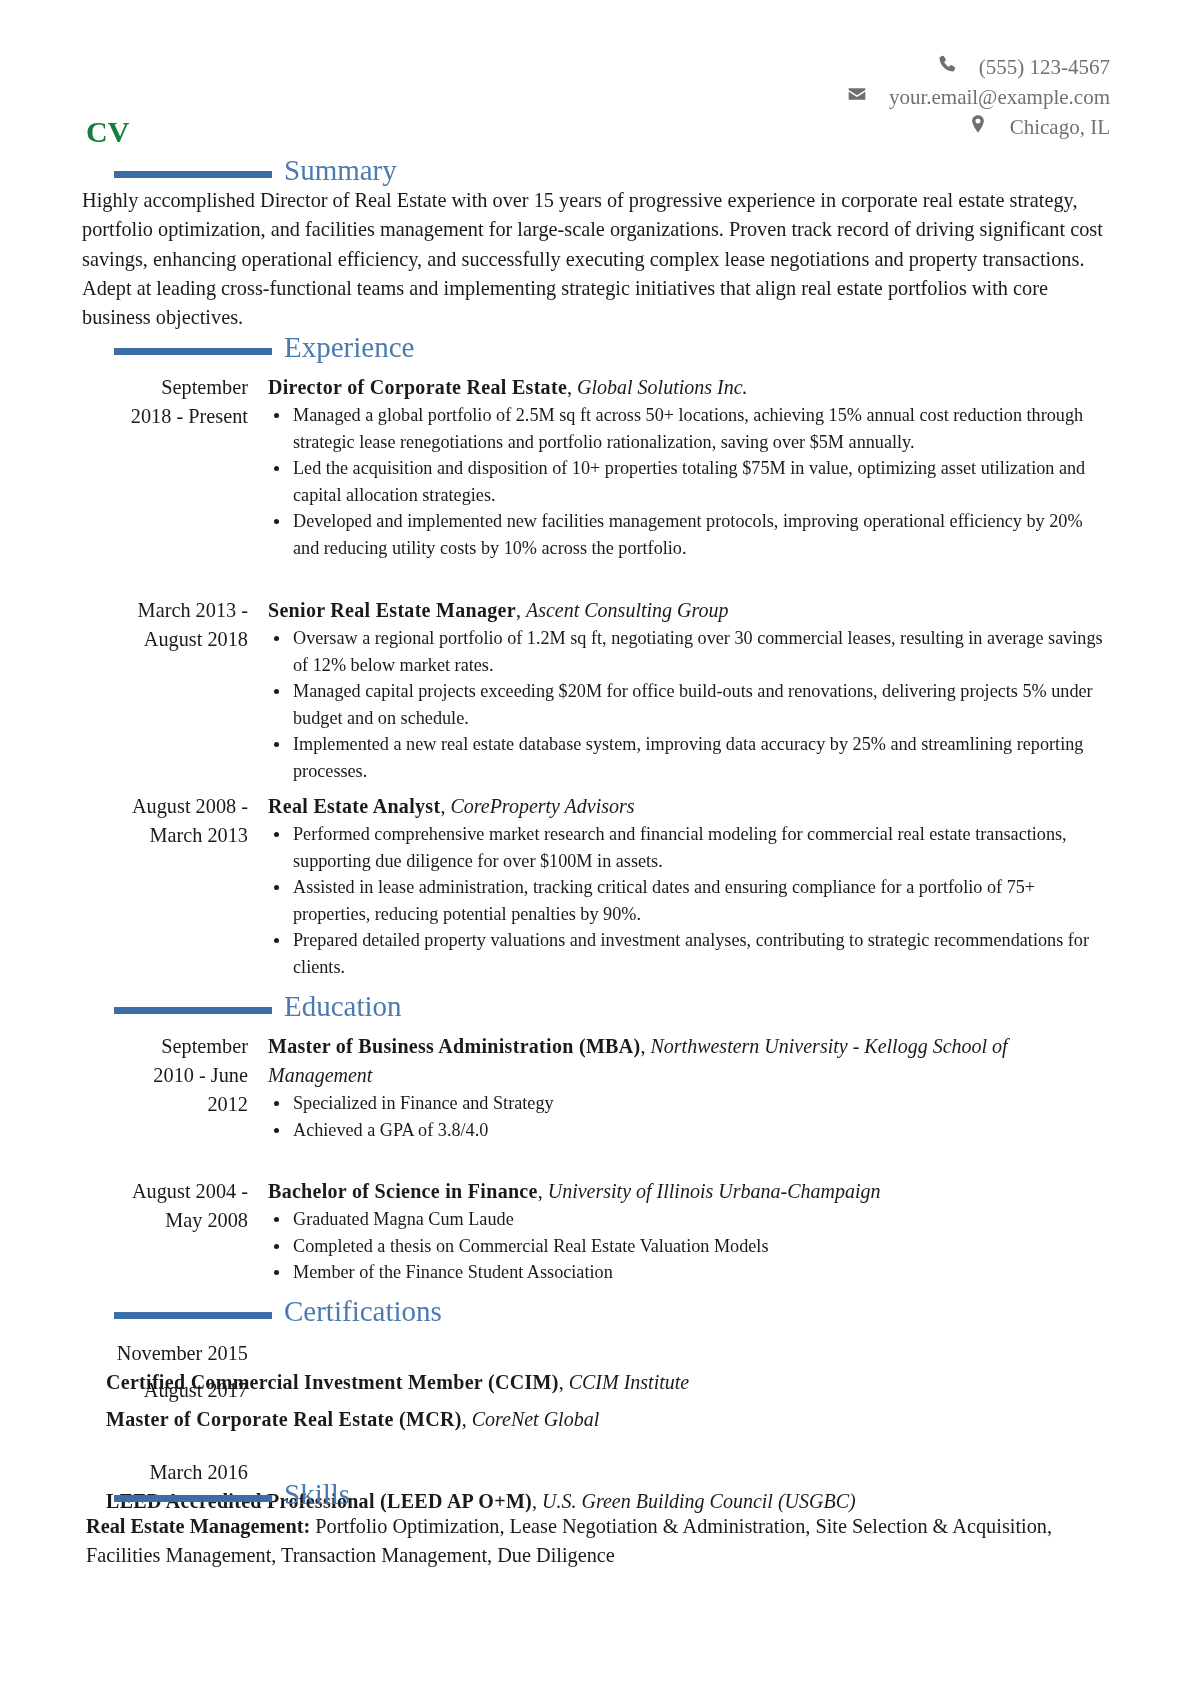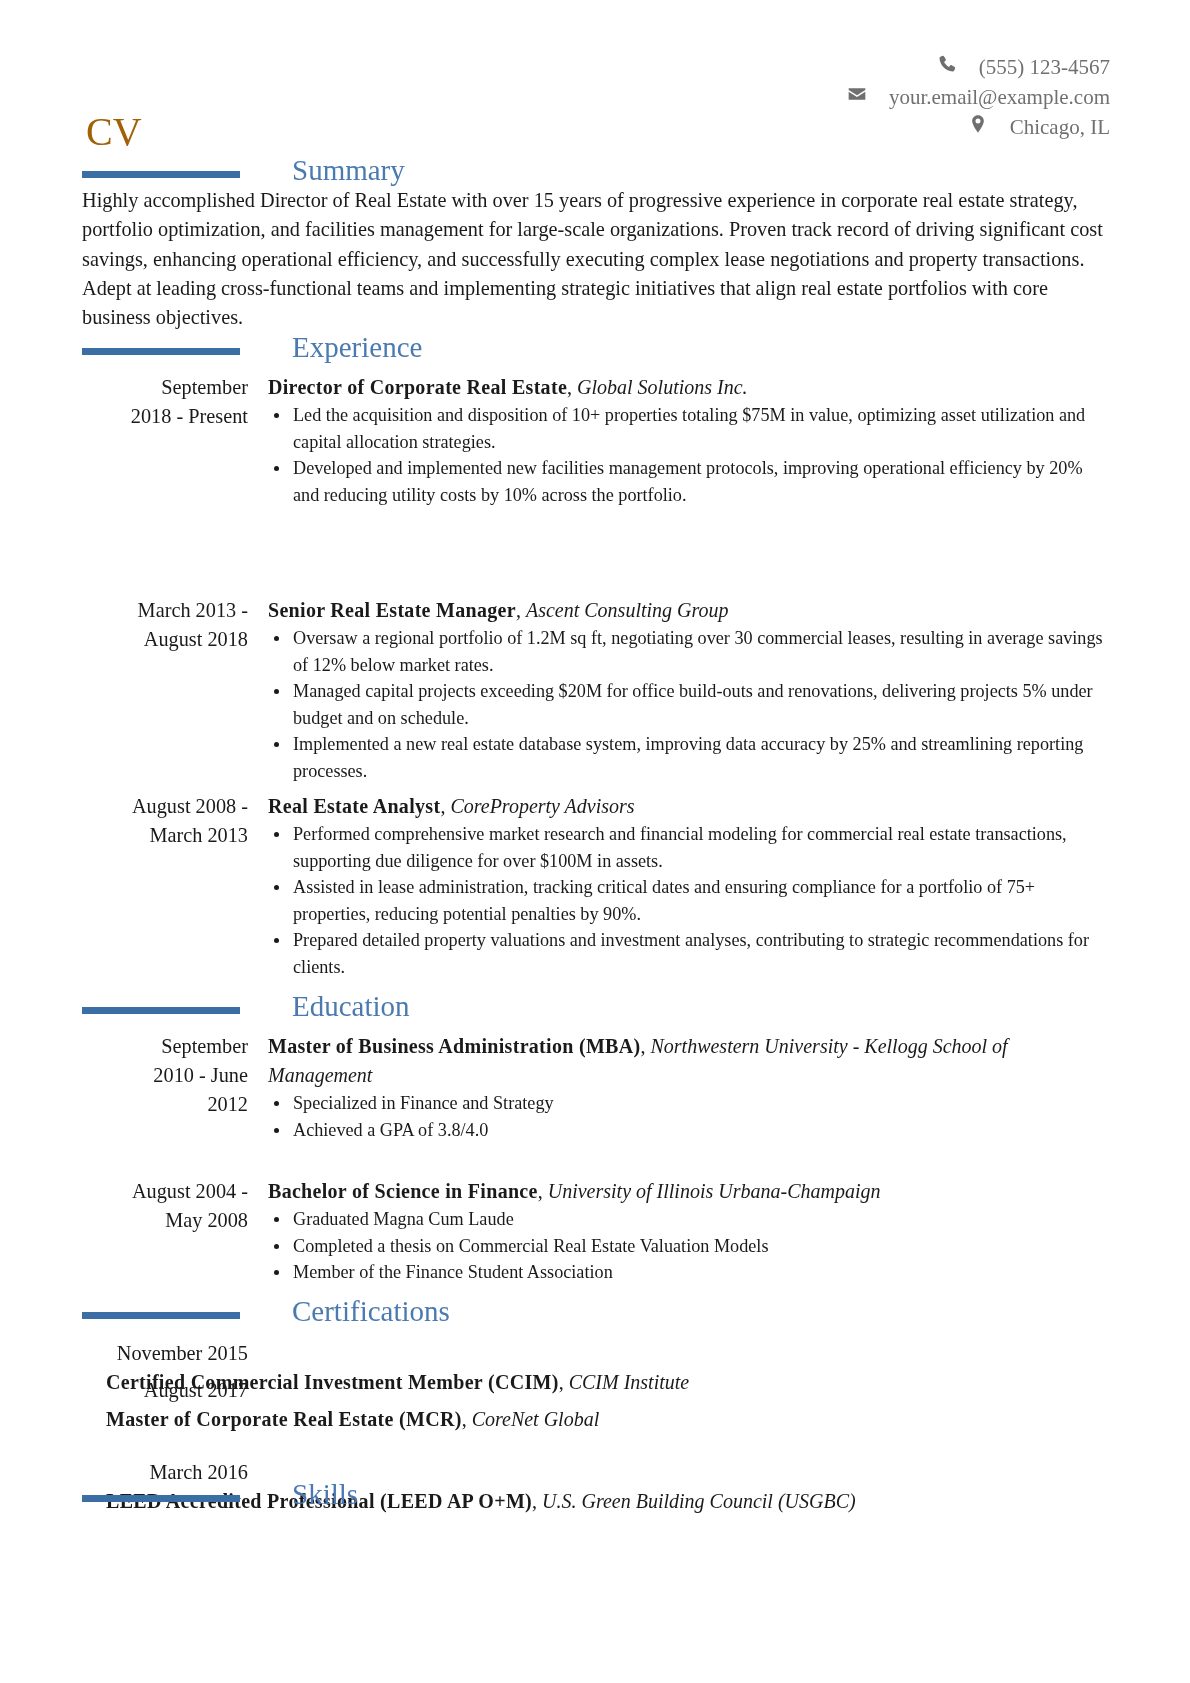--- a/index.html
+++ b/index.html
@@ -13,32 +13,32 @@
     .page { position: absolute; left: 0; top: 0; width: 1190px; height: 1683px; }
 
     .name {
       position: absolute; left: 86px; top: 44px;
       font-family: "Liberation Serif", serif;
       font-size: 60px; line-height: 64px; color: #111; letter-spacing: 0.5px;
     }
     .cv-label {
       position: absolute; left: 86px; top: 110px;
       font-family: "Liberation Serif", serif;
-      font-size: 40px; line-height: 44px; color: #a16207;
+      font-size: 30px; line-height: 44px; color: #15803d; font-weight: bold;
     }
     .contact {
       position: absolute; right: 80px; top: 52px;
       font-family: "Liberation Serif", serif;
       font-size: 21px; line-height: 30px; color: #707070; text-align: right;
     }
     .contact-row { display: flex; justify-content: flex-end; align-items: center; gap: 22px; }
     .contact-row svg { width: 20px; height: 20px; fill: #6f6f6f; }
 
     .section-head {
-      position: absolute; left: 82px; display: flex; align-items: flex-end; gap: 40px;
+      position: absolute; left: 114px; display: flex; align-items: flex-end;
     }
     .section-bar { width: 158px; height: 7px; background: #3a6ea5; margin-right: 12px; margin-bottom: 8px; }
     .section-title {
       font-family: "Liberation Serif", serif;
       font-size: 29px; line-height: 32px; color: #4a7ab0;
     }
 
     .summary {
       position: absolute; left: 82px; top: 186px; width: 1030px;
       font-family: "Liberation Serif", serif;
@@ -116,20 +116,21 @@
   </div>
 
   <div class="entry" style="top:373px;">
     <div class="entry-date">
       <div>September</div>
       <div>2018 - Present</div>
     </div>
     <div class="entry-body">
       <div class="entry-head"><b>Director of Corporate Real Estate</b>, <i>Global Solutions Inc.</i></div>
       <ul class="bullets">
+        <li>Managed a global portfolio of 2.5M sq ft across 50+ locations, achieving 15% annual cost reduction through strategic lease renegotiations and portfolio rationalization, saving over $5M annually.</li>
         <li>Led the acquisition and disposition of 10+ properties totaling $75M in value, optimizing asset utilization and capital allocation strategies.</li>
         <li>Developed and implemented new facilities management protocols, improving operational efficiency by 20% and reducing utility costs by 10% across the portfolio.</li>
       </ul>
     </div>
   </div>
 
   <div class="entry" style="top:596px;">
     <div class="entry-date">
       <div>March 2013 -</div>
       <div>August 2018</div>
@@ -209,14 +210,15 @@
   </div>
   <div class="cert-row" style="top:1458px;">
     <div class="entry-date">March 2016</div>
     <div class="entry-body entry-head"><b>LEED Accredited Professional (LEED AP O+M)</b>, <i>U.S. Green Building Council (USGBC)</i></div>
   </div>
 
   <div class="section-head" style="top:1478px;">
     <div class="section-bar"></div>
     <div class="section-title">Skills</div>
   </div>
+  <div class="skills"><b>Real Estate Management:</b> <span>Portfolio Optimization, Lease Negotiation &amp; Administration, Site Selection &amp; Acquisition, Facilities Management, Transaction Management, Due Diligence</span></div>
 
 </div>
 
 </body></html>

